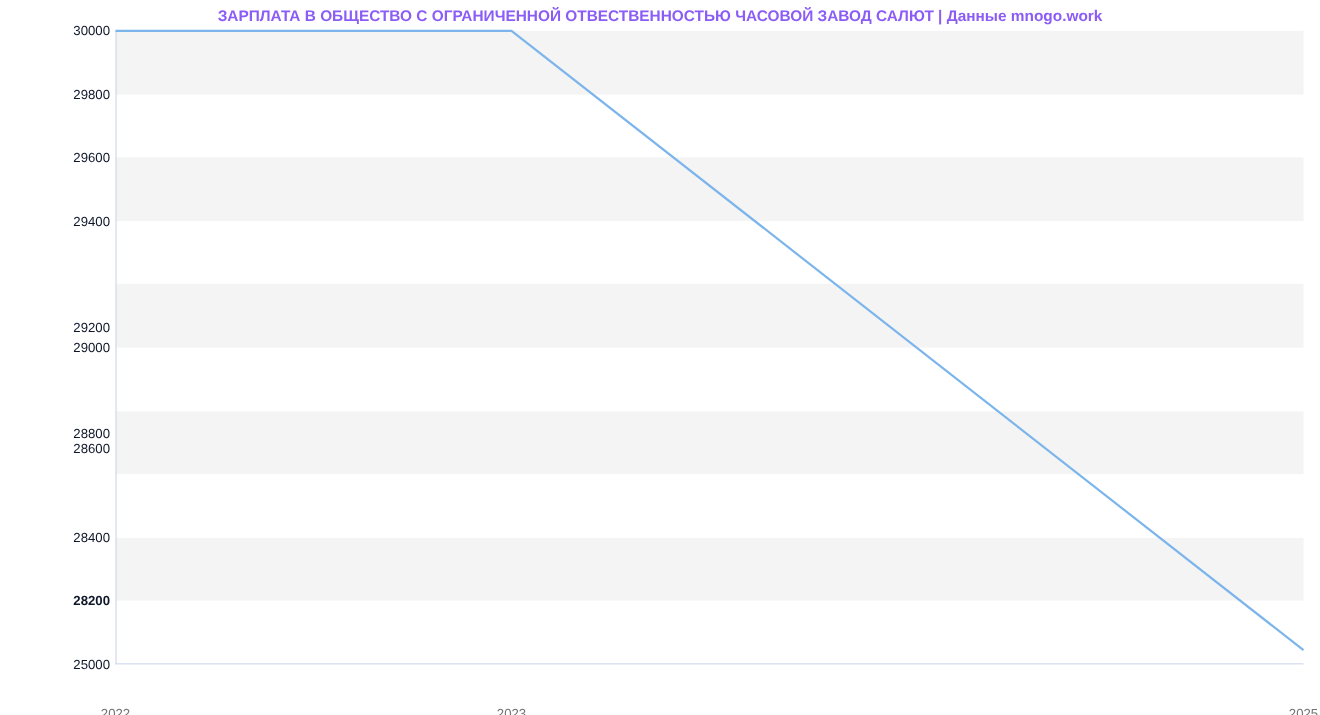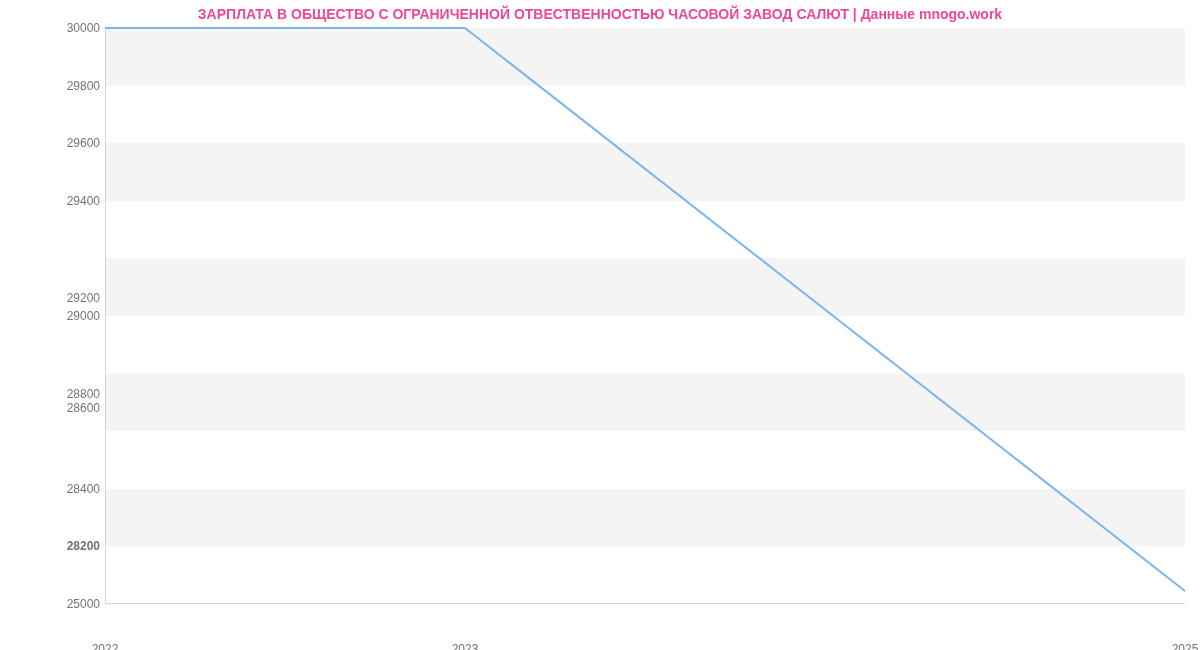--- a/index.html
+++ b/index.html
@@ -1,21 +1,21 @@
 <!DOCTYPE html>
 <html><head>
 <meta charset="utf-8">
 <style>
   html,body{margin:0;padding:0;background:#fff;font-family:Arial,Helvetica,sans-serif}
   .wrap{width:1200px;height:650px;position:relative}
-  .title{position:absolute;left:0;right:0;top:6px;text-align:center;font-size:14px;font-weight:600;color:#ec4899}
+  .title{position:absolute;left:0;right:0;top:6px;text-align:center;font-size:14px;font-weight:600;color:#8b5cf6}
   .plot{position:absolute;left:105px;top:28px;width:1080px;height:576px}
   .grid-band{position:absolute;left:0;width:100%;background:#f4f4f4}
   .axis-line{position:absolute;background:#ccd6eb}
-  .y-tick{position:absolute;right:1100px;width:90px;text-align:right;font-size:12px;color:#737373;transform:translateY(-50%)}
+  .y-tick{position:absolute;right:1100px;width:90px;text-align:right;font-size:12px;color:#0f172a;transform:translateY(-50%)}
   .x-tick{position:absolute;top:642px;font-size:12px;color:#737373;transform:translateX(-50%)}
   svg.series{position:absolute;left:0;top:0;width:100%;height:100%;overflow:visible}
   .line{fill:none;stroke:#7cb5ec;stroke-width:2}
 </style>
 </head>
 <body>
 
 <div class="wrap">
   <div class="title">ЗАРПЛАТА В ОБЩЕСТВО С ОГРАНИЧЕННОЙ ОТВЕСТВЕННОСТЬЮ ЧАСОВОЙ ЗАВОД САЛЮТ | Данные mnogo.work</div>
 

